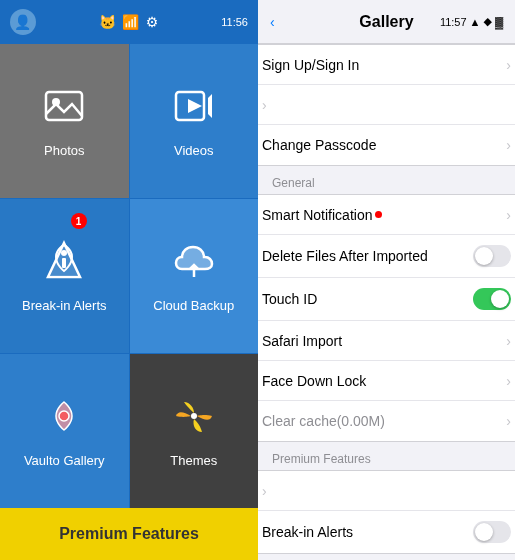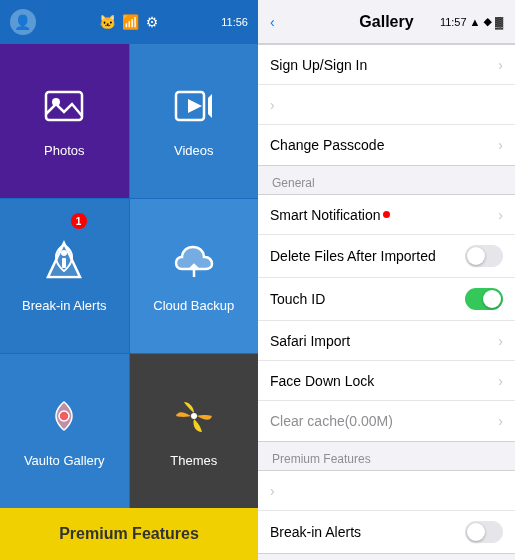--- a/index.html
+++ b/index.html
@@ -66,21 +66,21 @@
     .grid-cell {
       background: #2b7fd4;
       display: flex;
       flex-direction: column;
       align-items: center;
       justify-content: center;
       gap: 6px;
       position: relative;
       cursor: pointer;
     }
-    .grid-cell:nth-child(1) { background: #4c1d95; }
+    .grid-cell:nth-child(1) { background: #737373; }
     .grid-cell:nth-child(2) { background: #2e7ecb; }
     .grid-cell:nth-child(3) { background: #2878c5; }
     .grid-cell:nth-child(4) { background: #3a8ad6; }
     .grid-cell:nth-child(5) { background: #2e7ecb; }
     .grid-cell:nth-child(6) { background: #404040; }
 
     .grid-cell .cell-label {
       color: white;
       font-size: 13px;
       font-weight: 400;
@@ -185,21 +185,21 @@
       background: white;
       margin: 0;
       border-top: 0.5px solid #d1d1d6;
       border-bottom: 0.5px solid #d1d1d6;
     }
 
     .settings-row {
       display: flex;
       align-items: center;
       justify-content: space-between;
-      padding: 10px 12px;
+      padding: 10px 4px;
       border-bottom: 0.5px solid #e5e5ea;
       background: white;
       min-height: 40px;
     }
     .settings-row:last-child {
       border-bottom: none;
     }
     .row-label {
       font-size: 14px;
       color: #000;

